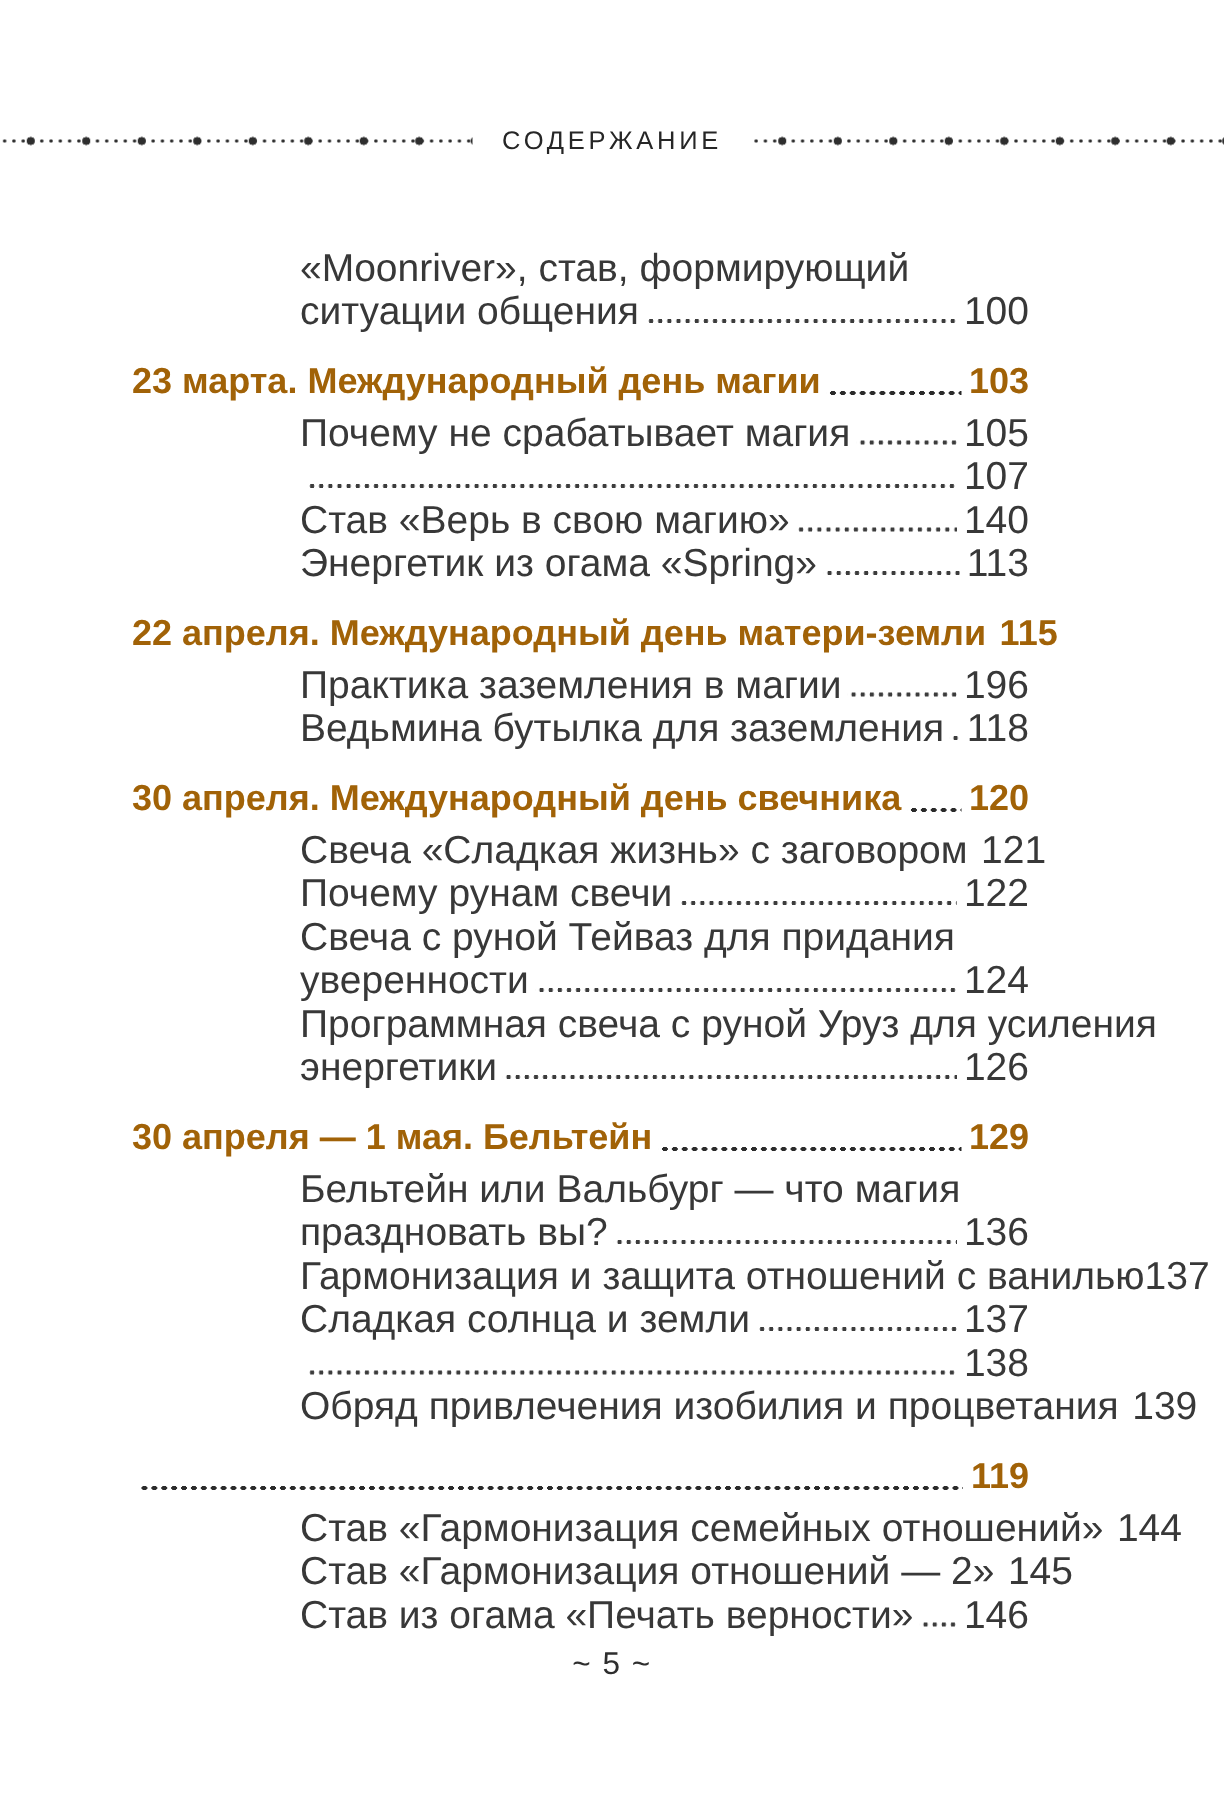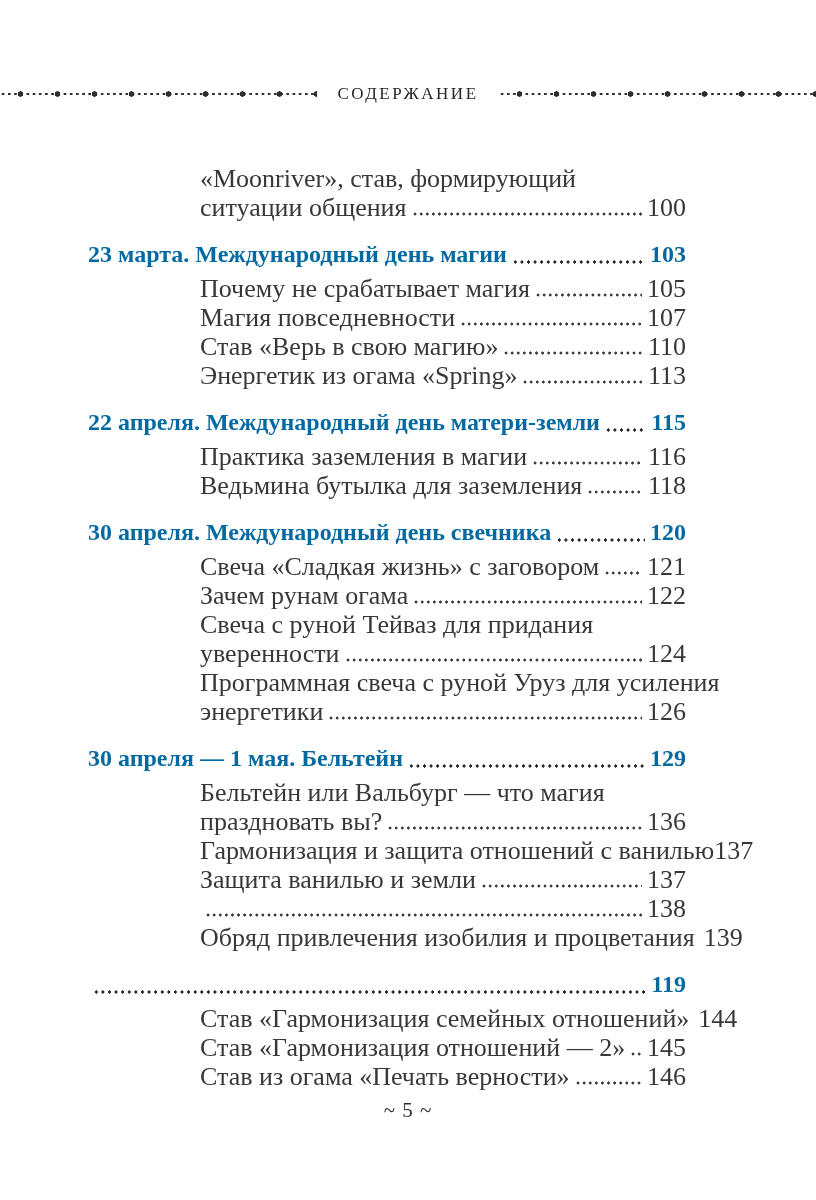--- a/index.html
+++ b/index.html
@@ -5,21 +5,21 @@
   html, body {
     margin: 0;
     padding: 0;
     background: #ffffff;
   }
   #page {
     position: relative;
     width: 816px;
     height: 1200px;
     background: #ffffff;
-    font-family: Liberation Serif, serif;
+    font-family: Liberation Sans, sans-serif;
     color: #383838;
     overflow: hidden;
   }
 
   
   .toc-header {
     display: flex;
     align-items: center;
     padding-top: 84px;
     width: 100%;
@@ -52,21 +52,21 @@
     font-size: 26px;
     color: #383838;
   }
   .toc-row.sub {
     padding-left: 112px;
   }
   .toc-row.chapter {
     font-weight: bold;
     font-size: 24px;
     line-height: 33px;
-    color: #0369a1;
+    color: #a16207;
     margin: 16px 0 3px 0;
   }
   .toc-text {
     white-space: nowrap;
   }
   .toc-leader {
     flex: 1 1 auto;
     min-width: 0;
     margin: 0 5px 0 4px;
     background-image: radial-gradient(circle, #3c3c3c 1.45px, transparent 1.6px);
@@ -129,47 +129,46 @@
     <span class="toc-page">103</span>
   </div>
 
   <div class="toc-row sub">
     <span class="toc-text">Почему не срабатывает магия</span>
     <span class="toc-leader"></span>
     <span class="toc-page">105</span>
   </div>
 
   <div class="toc-row sub">
-    <span class="toc-text">Магия повседневности</span>
     <span class="toc-leader"></span>
     <span class="toc-page">107</span>
   </div>
 
   <div class="toc-row sub">
     <span class="toc-text">Став «Верь в свою магию»</span>
     <span class="toc-leader"></span>
-    <span class="toc-page">110</span>
+    <span class="toc-page">140</span>
   </div>
 
   <div class="toc-row sub">
     <span class="toc-text">Энергетик из огама «Spring»</span>
     <span class="toc-leader"></span>
     <span class="toc-page">113</span>
   </div>
 
   <div class="toc-row chapter">
     <span class="toc-text">22 апреля. Международный день матери-земли</span>
     <span class="toc-leader"></span>
     <span class="toc-page">115</span>
   </div>
 
   <div class="toc-row sub">
     <span class="toc-text">Практика заземления в магии</span>
     <span class="toc-leader"></span>
-    <span class="toc-page">116</span>
+    <span class="toc-page">196</span>
   </div>
 
   <div class="toc-row sub">
     <span class="toc-text">Ведьмина бутылка для заземления</span>
     <span class="toc-leader"></span>
     <span class="toc-page">118</span>
   </div>
 
   <div class="toc-row chapter">
     <span class="toc-text">30 апреля. Международный день свечника</span>
@@ -177,21 +176,21 @@
     <span class="toc-page">120</span>
   </div>
 
   <div class="toc-row sub">
     <span class="toc-text">Свеча «Сладкая жизнь» с заговором</span>
     <span class="toc-leader"></span>
     <span class="toc-page">121</span>
   </div>
 
   <div class="toc-row sub">
-    <span class="toc-text">Зачем рунам огама</span>
+    <span class="toc-text">Почему рунам свечи</span>
     <span class="toc-leader"></span>
     <span class="toc-page">122</span>
   </div>
 
   <div class="toc-row sub">
     <span class="toc-text">Свеча с руной Тейваз для придания</span>
 
   </div>
 
   <div class="toc-row sub">
@@ -228,21 +227,21 @@
     <span class="toc-page">136</span>
   </div>
 
   <div class="toc-row sub">
     <span class="toc-text">Гармонизация и защита отношений с ванилью</span>
     <span class="toc-leader no-dots"></span>
     <span class="toc-page">137</span>
   </div>
 
   <div class="toc-row sub">
-    <span class="toc-text">Защита ванилью и земли</span>
+    <span class="toc-text">Сладкая солнца и земли</span>
     <span class="toc-leader"></span>
     <span class="toc-page">137</span>
   </div>
 
   <div class="toc-row sub">
     <span class="toc-leader"></span>
     <span class="toc-page">138</span>
   </div>
 
   <div class="toc-row sub">

